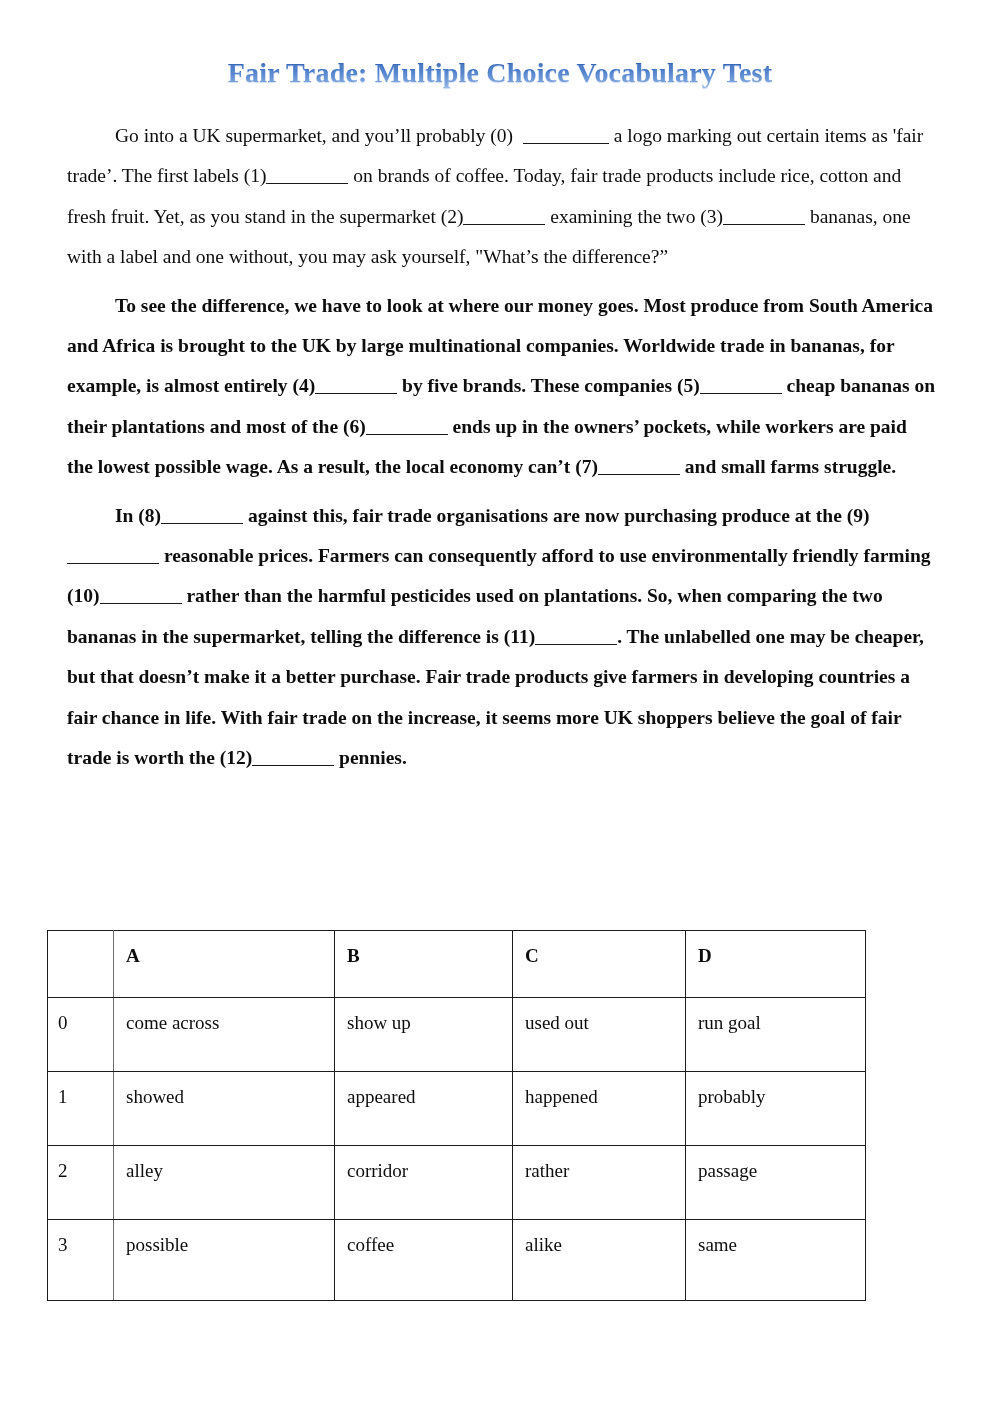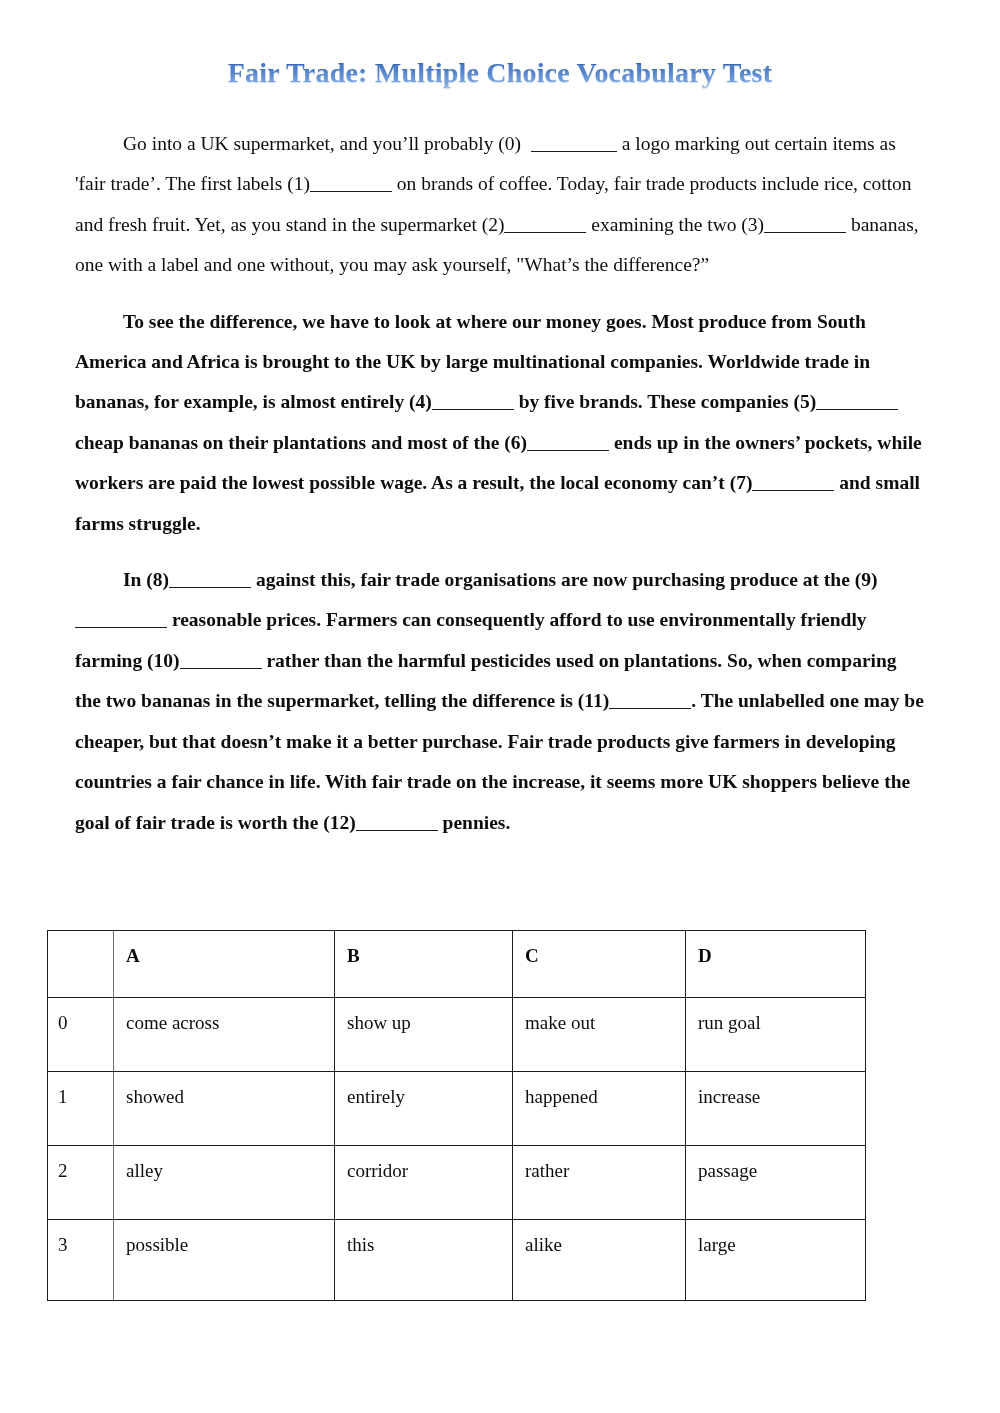--- a/index.html
+++ b/index.html
@@ -52,21 +52,21 @@
   .body-text {
     position: absolute;
     top: 108px;
     left: 59px;
     width: 884px;
     font-size: 19.5px;
     line-height: 40.4px;
     text-align: left;
   }
   .para {
-    margin: 16px;
+    margin: 8px;
     text-indent: 48px;
   }
   .para + .para { margin-top: 0; font-weight: bold; }
 
   
   .blank {
     display: inline-block;
     border-bottom: 1.6px solid #1a1a1a;
     vertical-align: baseline;
     height: 0.88em;
@@ -140,40 +140,40 @@
         <th class="col-b hdr-letter">B</th>
         <th class="col-c hdr-letter">C</th>
         <th class="col-d hdr-letter">D</th>
       </tr>
     </thead>
     <tbody id="options-body">
         <tr>
           <td class="col-num">0</td>
           <td class="col-a">come across</td>
           <td class="col-b">show up</td>
-          <td class="col-c">make out</td>
+          <td class="col-c">used out</td>
           <td class="col-d">run goal</td>
         </tr>
         <tr>
           <td class="col-num">1</td>
           <td class="col-a">showed</td>
-          <td class="col-b">entirely</td>
+          <td class="col-b">appeared</td>
           <td class="col-c">happened</td>
-          <td class="col-d">increase</td>
+          <td class="col-d">probably</td>
         </tr>
         <tr>
           <td class="col-num">2</td>
           <td class="col-a">alley</td>
           <td class="col-b">corridor</td>
           <td class="col-c">rather</td>
           <td class="col-d">passage</td>
         </tr>
         <tr>
           <td class="col-num">3</td>
           <td class="col-a">possible</td>
-          <td class="col-b">this</td>
+          <td class="col-b">coffee</td>
           <td class="col-c">alike</td>
-          <td class="col-d">large</td>
+          <td class="col-d">same</td>
         </tr>
       </tbody>
   </table>
 
 </div>
 
 </body></html>

